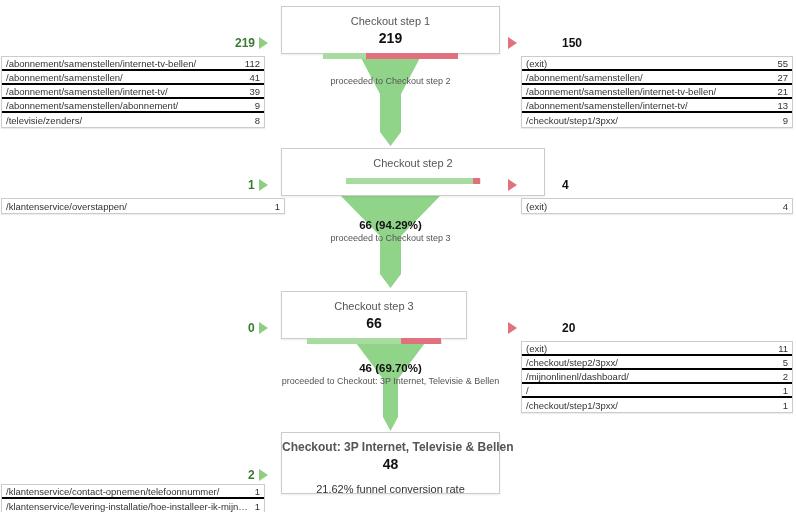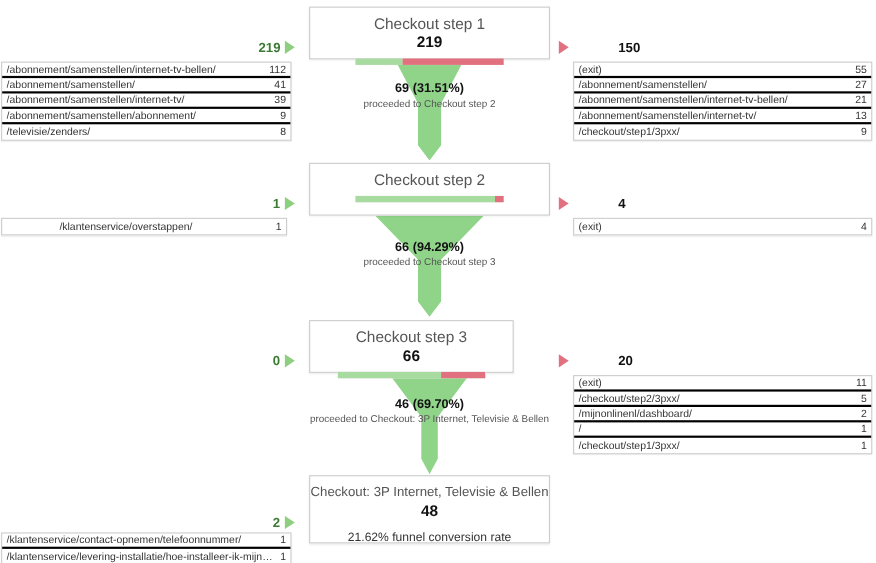--- a/index.html
+++ b/index.html
@@ -55,21 +55,21 @@
   .step-box {
     position: absolute;
     border: 1px solid #cccccc;
     background: #ffffff;
     box-sizing: border-box;
     text-align: center;
     box-shadow: 0 1px 2px rgba(0,0,0,0.08);
     z-index: 3;
   }
   .step-title {
-    font-size: 14px;
+    font-size: 11px;
     color: #555555;
     line-height: 17px;
     padding-top: 6px;
     white-space: nowrap;
   }
   .step-count {
     font-size: 14px;
     font-weight: bold;
     color: #111111;
     line-height: 17px;
@@ -208,46 +208,42 @@
     <span class="val">9</span>
   </div>
 </div>
 
 <div class="connector" style="left:281px; top:54px; width:219px; height:92px;">
   <svg width="219" height="92" viewBox="0 0 219 92">
     <polygon points="78,0 141,0 120,40 120,78 109.5,92 99,78 99,40" fill="#90d48a"></polygon>
   </svg>
 </div>
 <div class="conn-label" style="left:281px; top:75px; width:219px;">
-  <div class="conn-count">
-    <span>69</span>
-    <span>(31.51%)</span>
-  </div>
   <div class="conn-sub">proceeded to Checkout step 2</div>
 </div>
 
-<div class="step-box" style="left:281px; top:148px; width:219px; height:48px;">
+<div class="step-box" style="left:281px; top:148px; width:264px; height:48px;">
   <div class="step-title">Checkout step 2</div>
   <div class="step-bar" style="width:135px;">
     <div class="seg-green" style="width:94.29%;"></div>
     <div class="seg-red" style="width:5.71%;"></div>
   </div>
 </div>
 
 <div class="marker in" style="left:248px; top:178px;">
   <span>1</span>
   <span class="tri-right-green"></span>
 </div>
 
 <div class="marker out" style="left:508px; top:178px;">
   <span class="tri-right-red"></span>
   <span>4</span>
 </div>
 
-<div class="side-table" style="left:1px; top:198px; width:260px;padding-left:48px;">
+<div class="side-table" style="left:1px; top:198px; width:284px;">
   <div class="row">
     <span class="path">/klantenservice/overstappen/</span>
     <span class="val">1</span>
   </div>
 </div>
 
 <div class="side-table" style="left:521px; top:198px; width:272px;">
   <div class="row">
     <span class="path">(exit)</span>
     <span class="val">4</span>
@@ -316,21 +312,21 @@
 </div>
 <div class="conn-label" style="left:241px; top:362px; width:299px;">
   <div class="conn-count">
     <span>46</span>
     <span>(69.70%)</span>
   </div>
   <div class="conn-sub">proceeded to Checkout: 3P Internet, Televisie &amp; Bellen</div>
 </div>
 
 <div class="step-box" style="left:281px; top:432px; width:219px; height:62px;">
-  <div class="step-title" style="font-size:12px;">Checkout: 3P Internet, Televisie &amp; Bellen</div>
+  <div class="step-title" style="font-size:12px;font-weight:bold;">Checkout: 3P Internet, Televisie &amp; Bellen</div>
   <div class="step-count">48</div>
   <div class="final-rate">21.62% funnel conversion rate</div>
 </div>
 
 <div class="marker in" style="left:248px; top:468px;">
   <span>2</span>
   <span class="tri-right-green"></span>
 </div>
 
 <div class="side-table" style="left:1px; top:484px; width:264px;">

